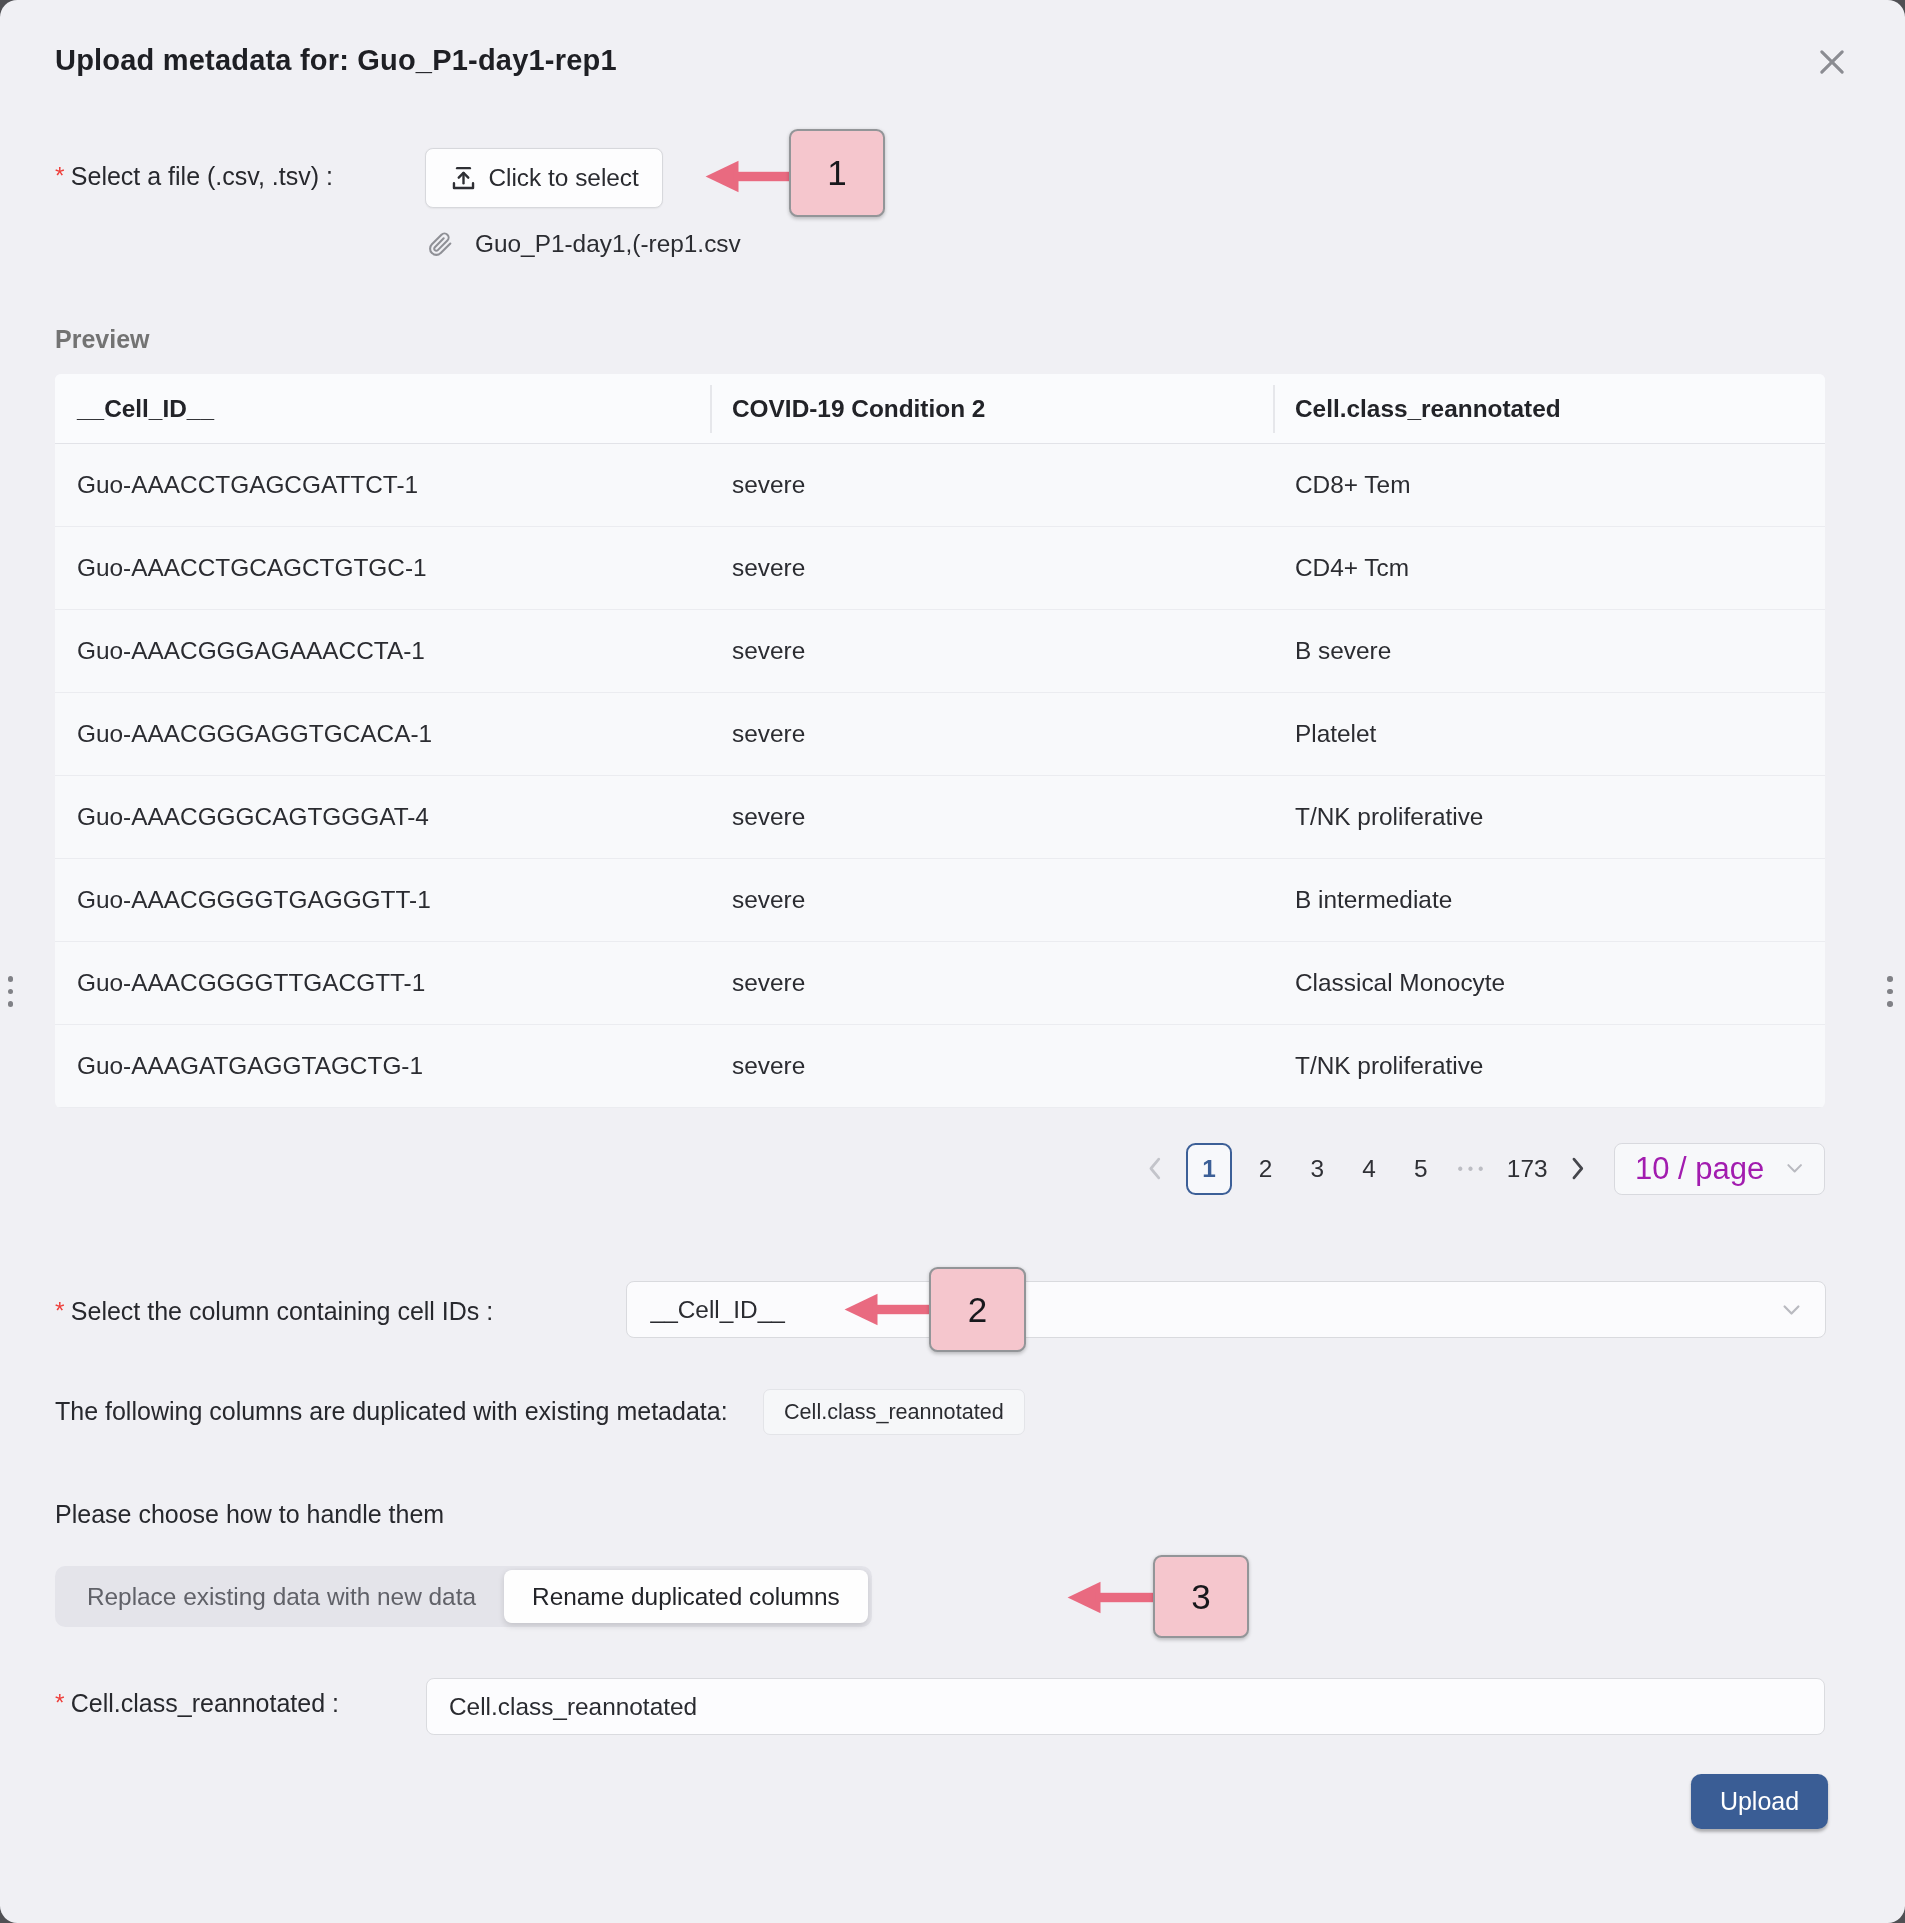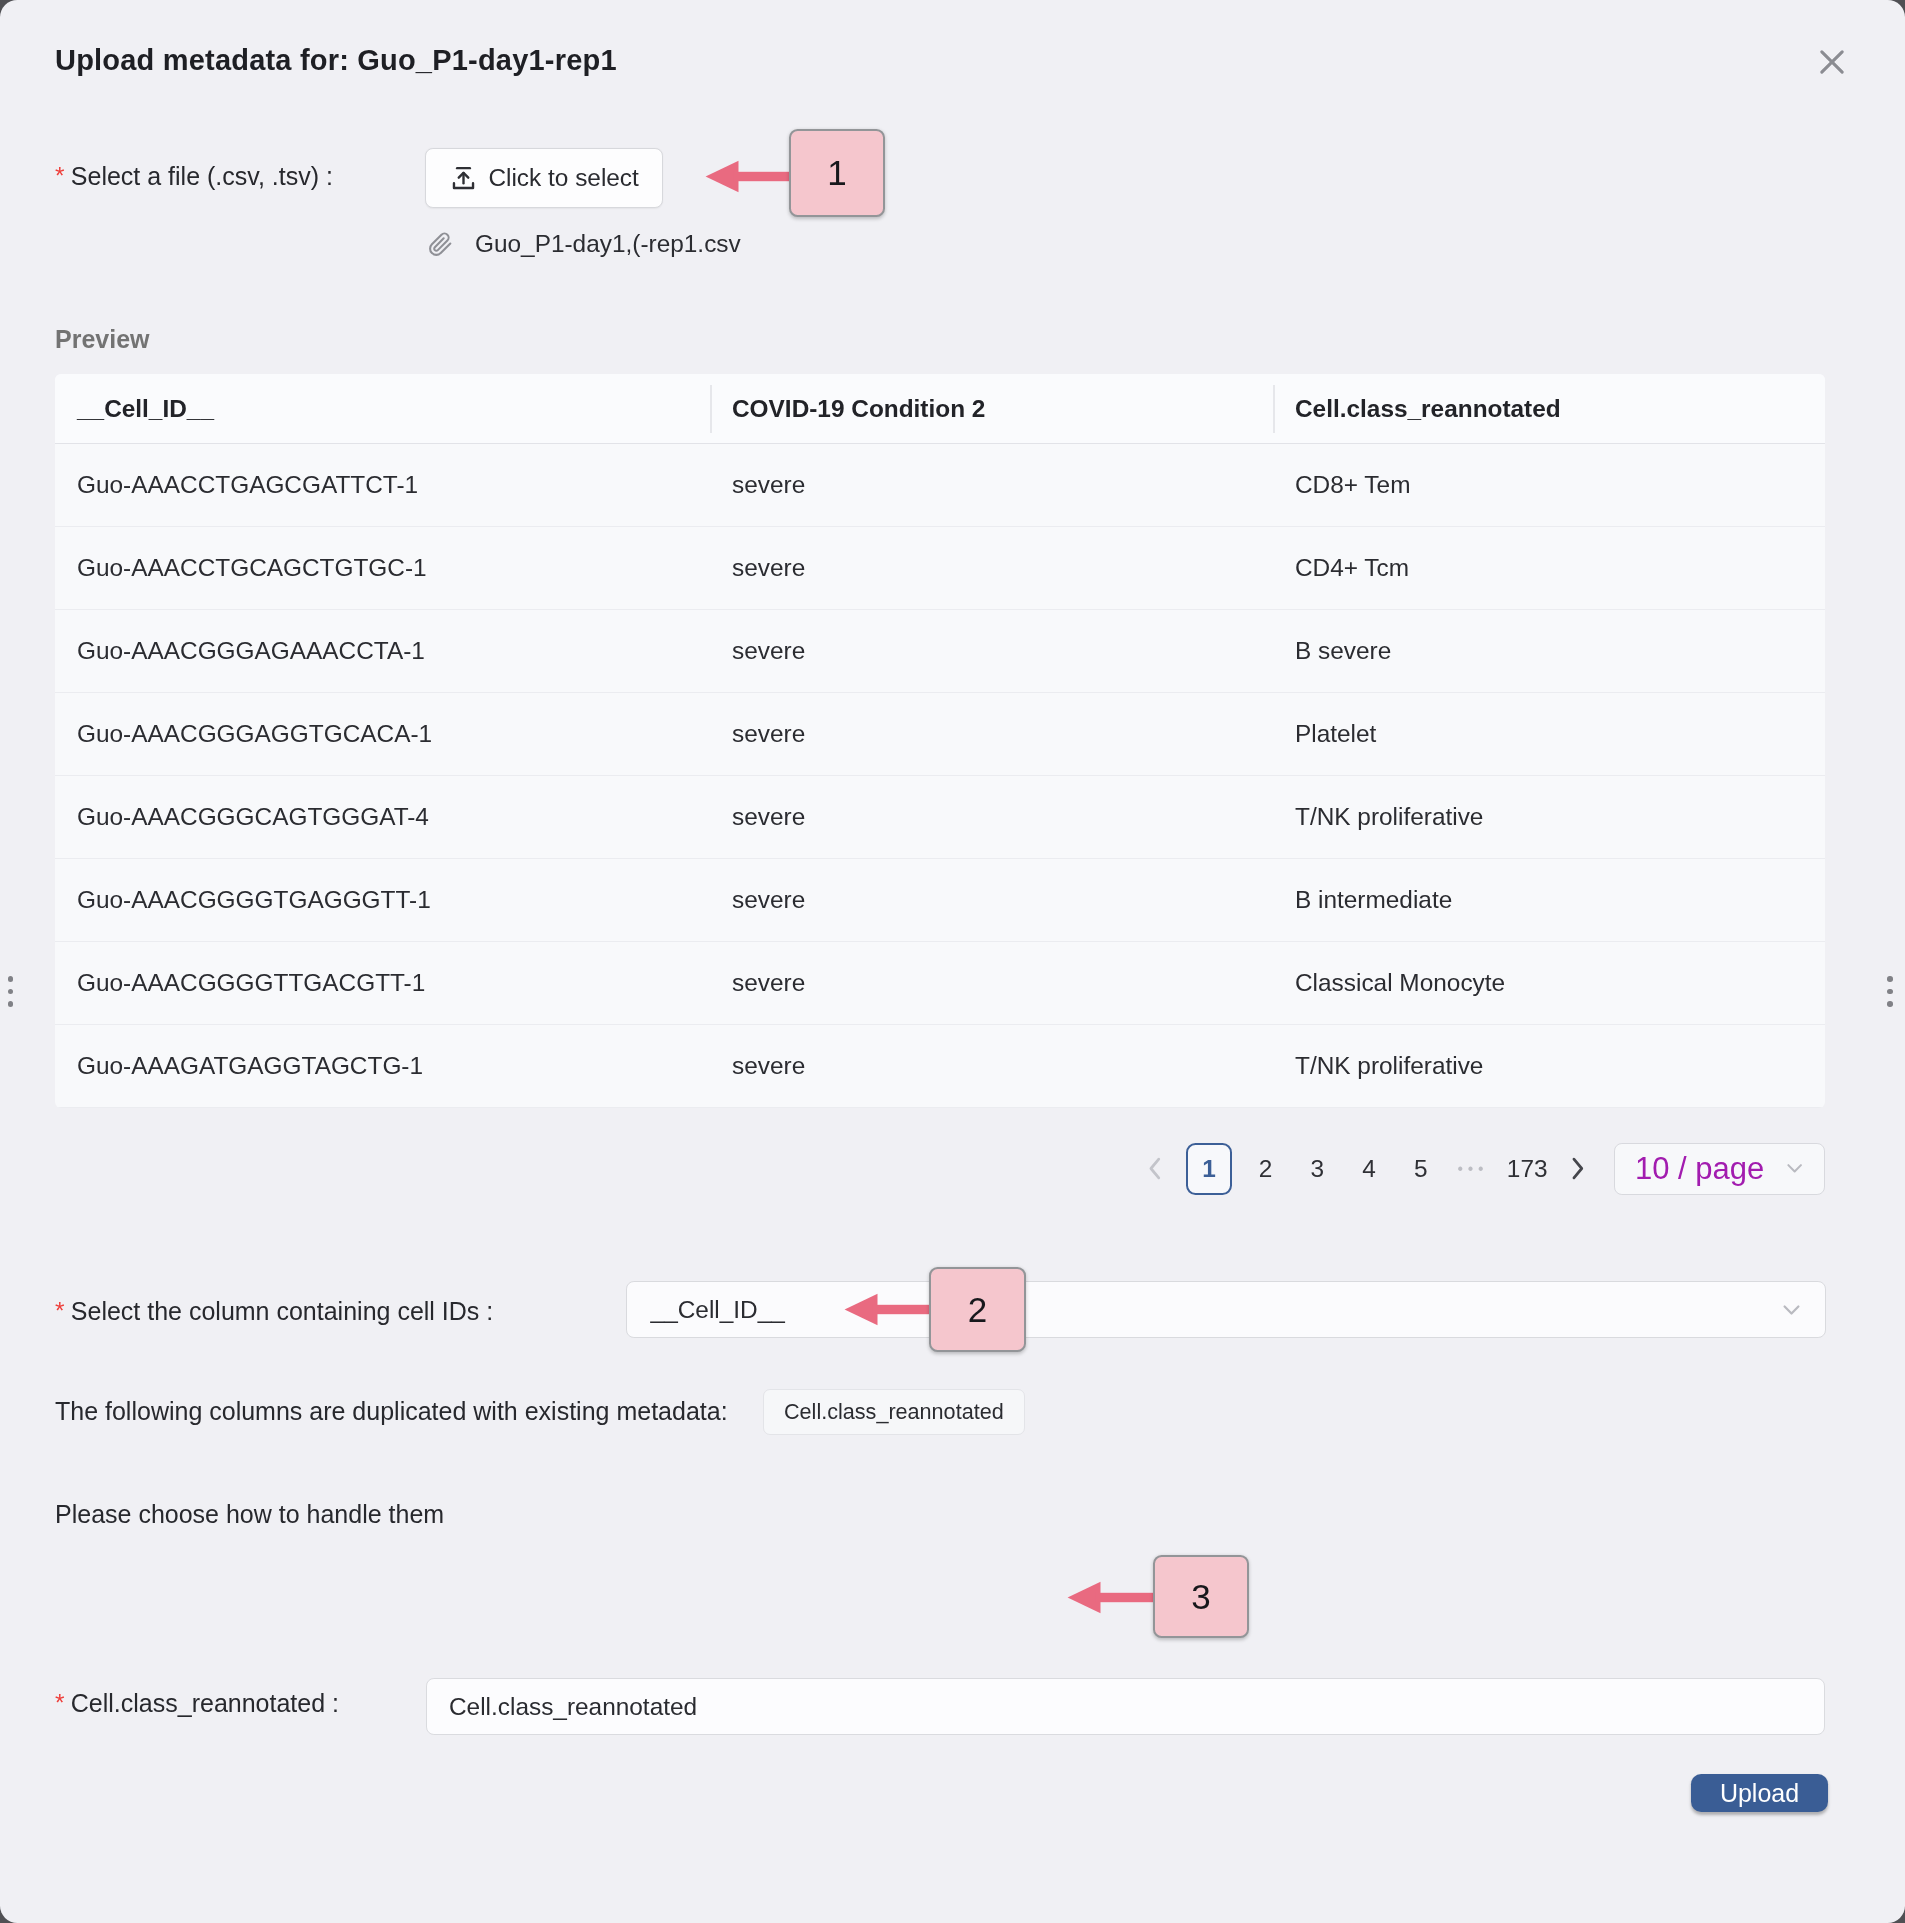--- a/index.html
+++ b/index.html
@@ -50,21 +50,21 @@
   .prompt{position:absolute;left:55px;top:1500px;font-size:25px;color:#27282d;}
 
   .segment{position:absolute;left:55px;top:1566px;height:61px;background:#e4e4ea;border-radius:10.2px;display:inline-flex;align-items:center;padding:3.9px;}
   .seg-opt{height:53px;display:flex;align-items:center;padding:0 28px;font-size:24.4px;color:#606168;border-radius:7.9px;cursor:pointer;white-space:nowrap;}
   .seg-selected{background:#fefefe;color:#232429;box-shadow:0 2.4px 6.3px rgba(0,0,0,.14);}
 
   .rename-label{left:55px;top:1684px;height:38px;}
   .text-input{position:absolute;left:426px;top:1678px;width:1399px;height:57px;background:#fcfcfe;border:1.6px solid #dadbdf;border-radius:7.9px;
     display:flex;align-items:center;padding:0 22px;font-size:24.4px;color:#2a2b30;}
 
-  .upload-btn{position:absolute;left:1691px;top:1774px;width:137px;height:38px;background:#3a5d95;border-radius:10.2px;border:none;
+  .upload-btn{position:absolute;left:1691px;top:1774px;width:137px;height:55px;background:#3a5d95;border-radius:10.2px;border:none;
     display:flex;align-items:center;justify-content:center;color:#ffffff;font-size:25px;font-weight:500;cursor:pointer;
     box-shadow:0 2.4px 3.1px rgba(0,0,0,.28);}
 
   .ann-box{position:absolute;background:#f5c6cd;border:2.4px solid #939598;border-radius:8.6px;display:flex;align-items:center;justify-content:center;
     font-size:35px;color:#17181c;box-shadow:0 1.6px 3.9px rgba(0,0,0,.22);z-index:5;}
   .ann-arrow{position:absolute;z-index:5;}
 
   .handle{position:absolute;display:flex;flex-direction:column;gap:7px;}
   .handle i{width:5.5px;height:5.5px;border-radius:50%;background:#808186;}
 </style>
@@ -206,20 +206,24 @@
     <span>2</span>
   </div>
 
   <div class="dup-row">
     <span class="dtext">The following columns are duplicated with existing metadata:</span>
     <span class="dup-tag">Cell.class_reannotated</span>
   </div>
 
   <div class="prompt">Please choose how to handle them</div>
 
+  <div class="segment">
+    <div class="seg-opt">Replace existing data with new data</div>
+    <div class="seg-opt seg-selected">Rename duplicated columns</div>
+  </div>
 
   <svg class="ann-arrow" style="left:1066px;top:1577px;" width="91" height="41" viewBox="0 0 116 52">
     <polygon points="2,26 44,6 44,46" fill="#e96a80"></polygon>
     <rect x="38" y="20" width="78" height="12" fill="#e96a80"></rect>
   </svg>
   <div class="ann-box" style="left:1153px;top:1555px;width:96px;height:83px;">
     <span>3</span>
   </div>
 
   <div class="form-label rename-label">

